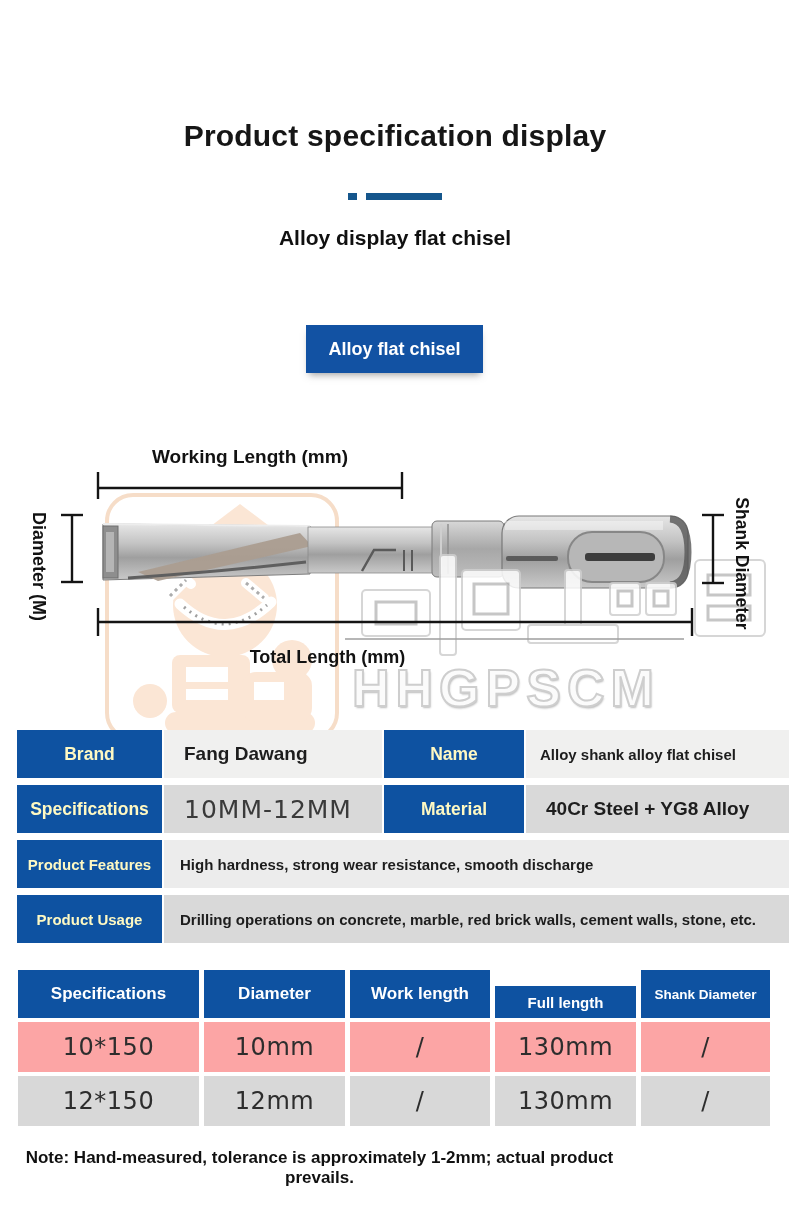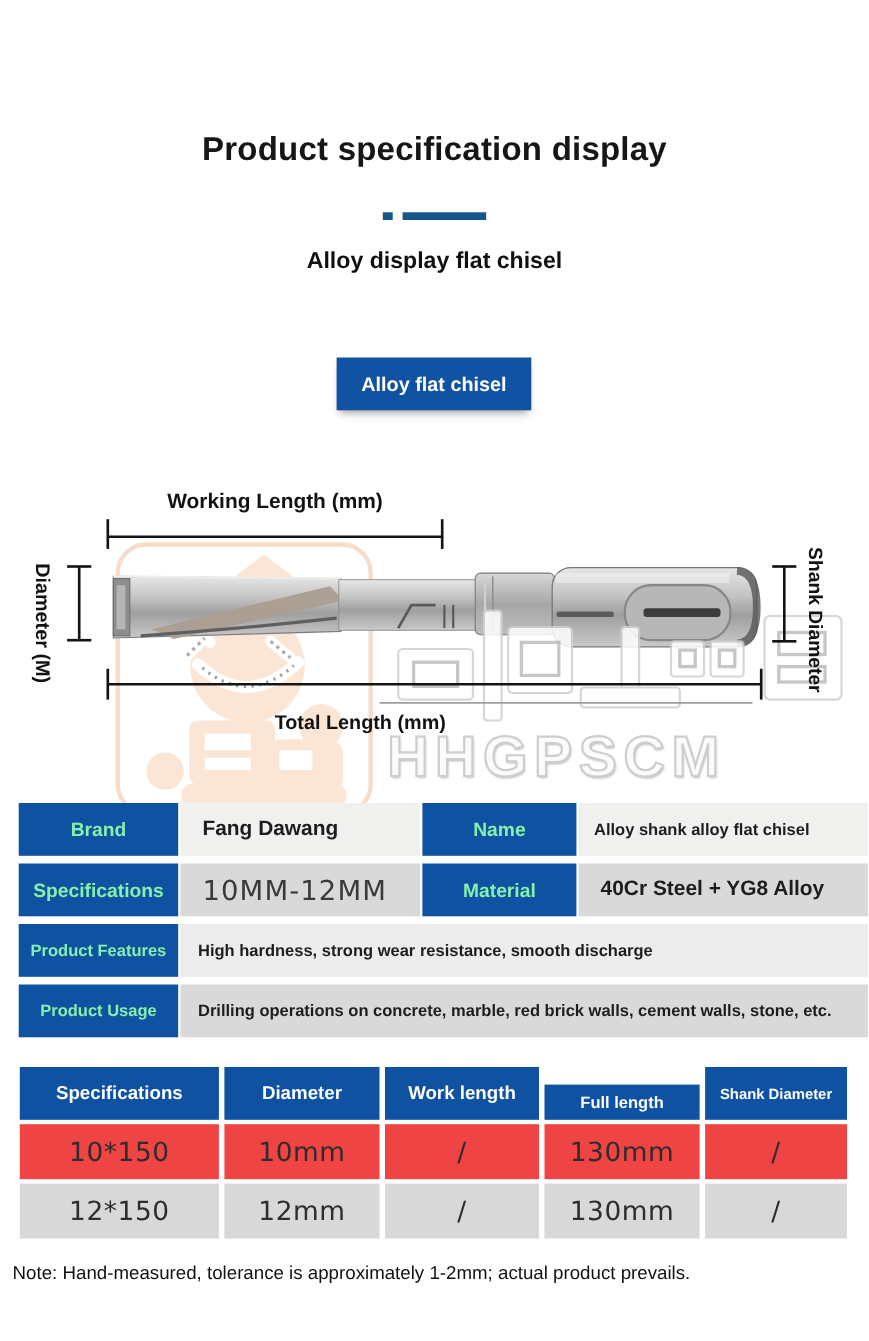--- a/index.html
+++ b/index.html
@@ -28,21 +28,21 @@
   .tl-label{top:227px;left:240px;width:175px;font-size:18px;}
   .dia-label{top:136px;left:-37px;width:150px;font-size:18px;transform:rotate(90deg);}
   .shank-label{top:133px;left:656px;width:170px;font-size:17.5px;transform:rotate(90deg);}
   .wm-text{position:absolute;top:238px;left:352px;width:345px;font-size:52px;font-weight:bold;
            letter-spacing:6px;color:#fbfbfb;opacity:.95;
            text-shadow:0 1px 0 #c6c6c6,1px 2px 2px #b9b9b9;-webkit-text-stroke:2px #cccccc;}
 
   
   .spec-grid{position:absolute;top:730px;left:17px;width:772px;display:grid;
              grid-template-columns:145px 218px 140px 1fr;grid-auto-rows:48px;gap:7px 2px;}
-  .lbl{background:#0e52a1;color:#86efac;font-weight:bold;font-size:17.5px;
+  .lbl{background:#0e52a1;color:#fef9c3;font-weight:bold;font-size:17.5px;
        display:flex;align-items:center;justify-content:center;text-align:center;}
   .lbl.sm{font-size:15px;}
   .val{display:flex;align-items:center;padding-left:20px;color:#1d1d1d;box-sizing:border-box;}
   .val.span3{grid-column:2/-1;}
   .bg-a{background:#f0f0ef;}
   .bg-b{background:#d9d9d9;}
   .bg-c{background:#ececec;}
   .v-big{font-size:19px;font-weight:bold;}
   .v-med{font-size:15px;font-weight:bold;padding-left:14px;}
   .v-thin{font-family:"DejaVu Sans",sans-serif;font-size:25px;font-weight:normal;
@@ -52,25 +52,25 @@
   
   .size-grid{position:absolute;top:970px;left:18px;width:752px;display:grid;
              grid-template-columns:181px 141px 140px 141px 1fr;gap:4px 5px;
              grid-template-rows:48px 50px 50px;}
   .hd{background:#0e52a1;color:#fff;font-weight:bold;font-size:17px;
       display:flex;align-items:center;justify-content:center;}
   .hd.h4{font-size:15px;margin-top:16px;}
   .hd.h5{font-size:13.5px;}
   .cell{display:flex;align-items:center;justify-content:center;
         font-family:"DejaVu Sans",sans-serif;font-size:24px;color:#2d2d2d;letter-spacing:.5px;}
-  .row-a{background:#ef4444;}
+  .row-a{background:#fca5a5;}
   .row-b{background:#d8d8d8;}
 
   .note{position:absolute;top:1148px;left:0;width:639px;text-align:center;
-        font-size:17px;font-weight:normal;color:#111;}
+        font-size:17px;font-weight:bold;color:#111;}
 </style>
 </head>
 <body>
 
 <div class="page">
 
   <div class="title">Product specification display</div>
 
   <div class="underline">
     <span class="dot"></span>

